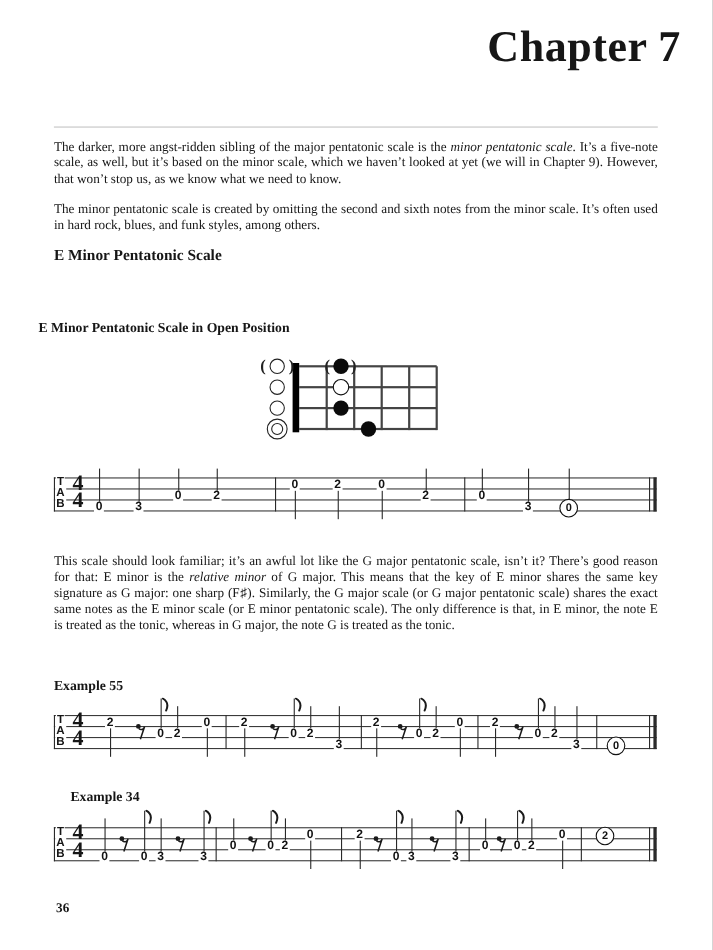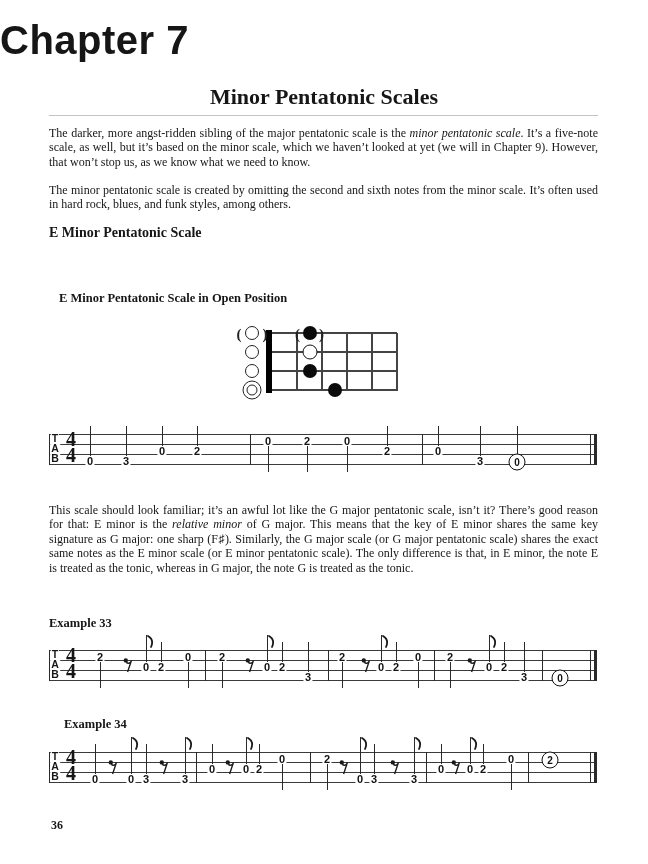--- a/index.html
+++ b/index.html
@@ -4,22 +4,22 @@
 <style>
   html,body { margin:0; padding:0; background:#888; }
   .page {
     position:relative; width:648px; height:864px; margin:0 auto;
     background:#ffffff; color:#161616;
     font-family:"Liberation Serif", serif;
     overflow:hidden;
   }
   .abs { position:absolute; }
   .title {
-    width:619px; text-align:left; font-weight:bold; font-size:40px;
-    font-family:Liberation Sans, sans-serif; letter-spacing:0.5px;
+    width:619px; text-align:right; font-weight:bold; font-size:40px;
+    font-family:Liberation Serif, serif; letter-spacing:0.5px;
   }
   .subtitle {
     width:648px; text-align:center; font-weight:bold; font-size:22px;
   }
   .rule { height:1px; background:#c4c4c4; }
   .bodytext {
     width:549px; font-size:12px; line-height:14.4px; text-align:justify;
   }
   .h2 { font-size:14px; font-weight:bold; }
   .blabel { font-size:12.5px; font-weight:bold; }
@@ -62,32 +62,31 @@
                transform:translate(-50%,-50%); font-family:"Liberation Serif",serif; }
   i { font-style:italic; }
 </style>
 </head>
 <body>
 
 <div class="page">
 
   <div class="abs title" style="top:18px; left:0;">Chapter 7</div>
 
-  <div class="abs subtitle" style="top:84px; left:0;">Minor Pentatonic Scales</div>
 
   <div class="abs rule" style="top:115px; left:49px; width:549px;"></div>
 
   <div class="abs bodytext" style="top:126px; left:49px;"><span>The darker, more angst-ridden sibling of the major pentatonic scale is the </span><i>minor pentatonic scale</i><span>. It’s a five-note scale, as well, but it’s based on the minor scale, which we haven’t looked at yet (we will in Chapter 9). However, that won’t stop us, as we know what we need to know.</span></div>
 
   <div class="abs bodytext" style="top:183px; left:49px;"><span>The minor pentatonic scale is created by omitting the second and sixth notes from the minor scale. It’s often used in hard rock, blues, and funk styles, among others.</span></div>
 
   <div class="abs h2" style="top:225px; left:49px;">E Minor Pentatonic Scale</div>
 
 
-  <div class="abs blabel" style="top:291px; left:59px;">E Minor Pentatonic Scale in Open Position</div>
+  <div class="abs blabel" style="top:291px; left:35px;">E Minor Pentatonic Scale in Open Position</div>
 
   <div class="abs" style="top:0; left:0; width:648px; height:864px;" id="fretboard-layer">
       <div class="fb-string" style="left: 272px; top: 332.3px; width: 125px;"></div>
       <div class="fb-string" style="left: 272px; top: 351.3px; width: 125px;"></div>
       <div class="fb-string" style="left: 272px; top: 370.3px; width: 125px;"></div>
       <div class="fb-string" style="left: 272px; top: 389.3px; width: 125px;"></div>
       <div class="fb-nut" style="left: 266px; top: 330px; height: 63px;"></div>
       <div class="fb-fret" style="left: 296.3px; top: 332.5px; height: 58.4px;"></div>
       <div class="fb-fret" style="left: 321.3px; top: 332.5px; height: 58.4px;"></div>
       <div class="fb-fret" style="left: 346.3px; top: 332.5px; height: 58.4px;"></div>
@@ -311,19 +310,19 @@
         </svg></div>
       <div style="position: absolute; left: 451px; top: 759px; width: 10px; height: 16px;"><svg width="10" height="16" viewBox="0 0 10 16" xmlns="http://www.w3.org/2000/svg">
           <circle cx="2.8" cy="3.4" r="2.2" fill="#1a1a1a"></circle>
           <path d="M3.2 5.2 C5 7 7.6 6.4 8.4 3.6 L4.6 15" fill="none" stroke="#1a1a1a" stroke-width="1.4"></path>
         </svg></div>
     </div>
 
   <div class="abs bodytext" style="top:503px; left:49px;"><span>This scale should look familiar; it’s an awful lot like the G major pentatonic scale, isn’t it? There’s good reason for that: E minor is the </span><i>relative minor</i><span> of G major. This means that the key of E minor shares the same key signature as G major: one sharp (F♯). Similarly, the G major scale (or G major pentatonic scale) shares the exact same notes as the E minor scale (or E minor pentatonic scale). The only difference is that, in E minor, the note E is treated as the tonic, whereas in G major, the note G is treated as the tonic.</span></div>
 
 
-  <div class="abs blabel" style="top:616px; left:49px;">Example 33</div>
+  <div class="abs blabel" style="top:616px; left:49px;">Example 55</div>
 
   <div class="abs blabel" style="top:717px; left:49px;margin-left:15px;">Example 34</div>
 
   <div class="abs pageno" style="top:818px; left:51px;">36</div>
 
 </div>
 
 </body></html>

